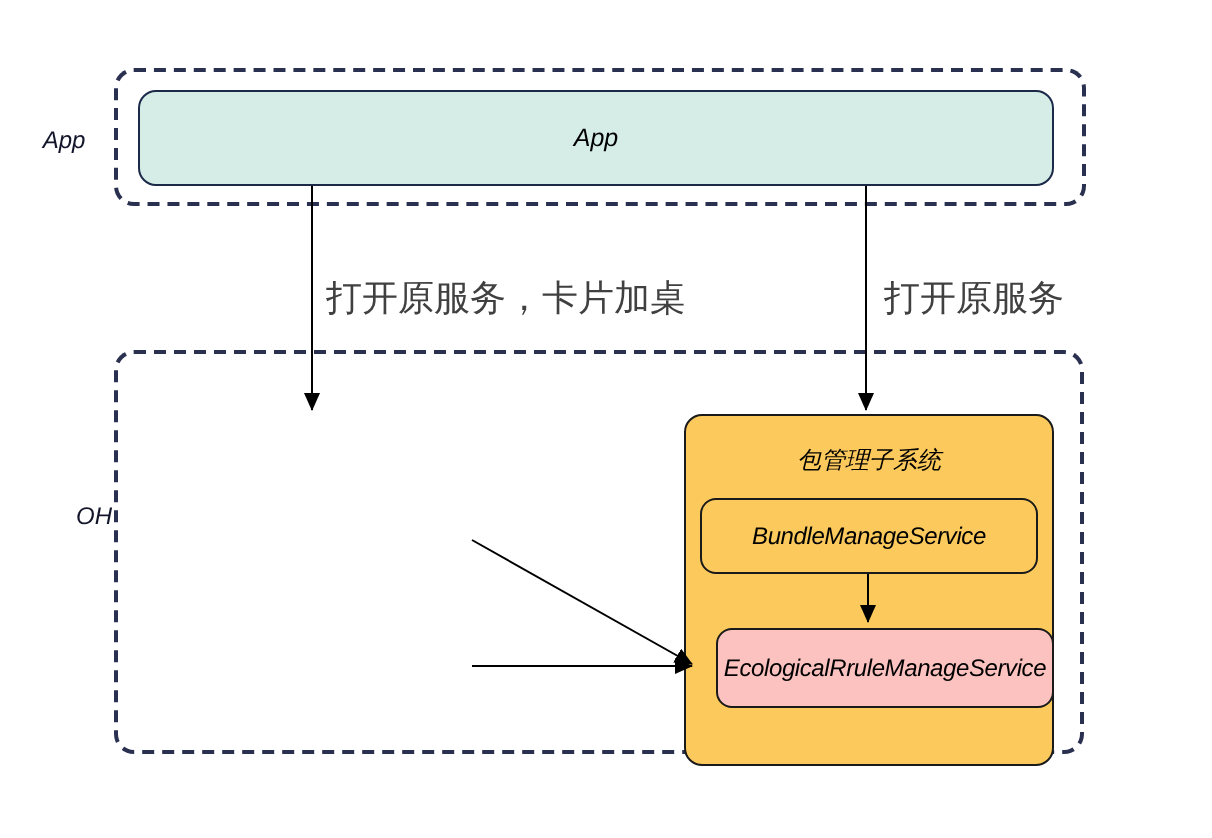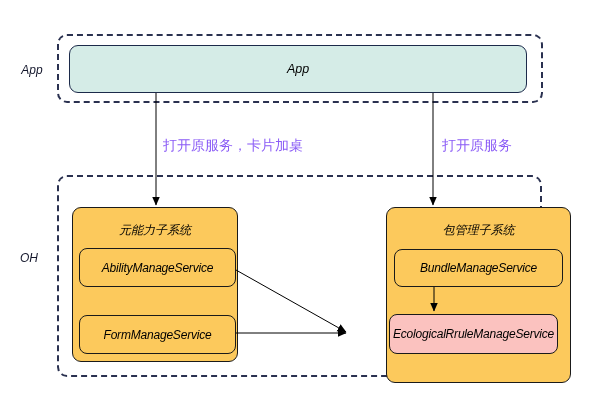--- a/index.html
+++ b/index.html
@@ -62,59 +62,50 @@
     justify-content: center;
     font-size: 12px;
     color: #000000;
     white-space: nowrap;
     letter-spacing: -0.2px;
   }
   .service.highlight { background: #fbc2bf; }
 
   .edge-label {
     position: absolute;
-    font-size: 14px;
-    color: #8b5cf6;
+    font-size: 18px;
+    color: #404040;
     white-space: nowrap;
   }
 
   #edge-svg { position: absolute; left: 0; top: 0; }
 </style>
 </head>
 <body>
 
 <div id="canvas">
 
   <div class="abs layer-label" style="left:14px; top:63px; width:36px;">App</div>
-  <div class="abs layer-label" style="left:13px; top:251px; width:32px;">OH</div>
+  <div class="abs layer-label" style="left:24px; top:251px; width:32px;text-align:right;">OH</div>
 
   <div class="abs dashed-container" style="left: 57px; top: 34px; width: 486px; height: 69px; border-color: rgb(42, 49, 80);"></div>
 
   <div class="abs app-node" style="left: 69px; top: 45px; width: 458px; height: 48px; background-color: rgb(213, 236, 231);">
     <span>App</span>
   </div>
 
   <div class="abs dashed-container" style="left: 57px; top: 175px; width: 485px; height: 202px; border-color: rgb(42, 49, 80);"></div>
 
-  <div class="abs subsystem" style="left: 72px; top: 207px; width: 166px; height: 155px; background-color: rgb(252, 201, 92);">
-    <div class="subsystem-title">元能力子系统</div>
-    <div class="service" style="left: 6px; top: 40px; width: 157px; height: 39px; background-color: rgb(252, 201, 92);">
-      <span>AbilityManageService</span>
-    </div>
-    <div class="service" style="left: 6px; top: 107px; width: 157px; height: 39px; background-color: rgb(252, 201, 92);">
-      <span>FormManageService</span>
-    </div>
-  </div>
 
-  <div class="abs subsystem" style="left: 342px; top: 207px; width: 185px; height: 176px; background-color: rgb(252, 201, 92); margin-left: 44px;">
+  <div class="abs subsystem" style="left: 342px; top: 207px; width: 185px; height: 176px; background-color: rgb(252, 201, 92);">
     <div class="subsystem-title">包管理子系统</div>
     <div class="service" style="left: 7px; top: 41px; width: 169px; height: 38px; background-color: rgb(252, 201, 92);">
       <span>BundleManageService</span>
     </div>
-    <div class="service highlight" style="left: 2px; top: 106px; width: 169px; height: 40px; background-color: rgb(251, 194, 191);">
+    <div class="service highlight" style="left: 15px; top: 106px; width: 169px; height: 40px; background-color: rgb(251, 194, 191);">
       <span>EcologicalRruleManageService</span>
     </div>
   </div>
 
   <svg id="edge-svg" width="606" height="419" viewBox="0 0 606 419">
     <defs>
       <marker id="arrowhead" markerUnits="userSpaceOnUse" markerWidth="10" markerHeight="10" refX="8.5" refY="4" orient="auto">
         <path d="M0,0 L9,4 L0,8 Z" fill="#000000"></path>
       </marker>
     </defs>

